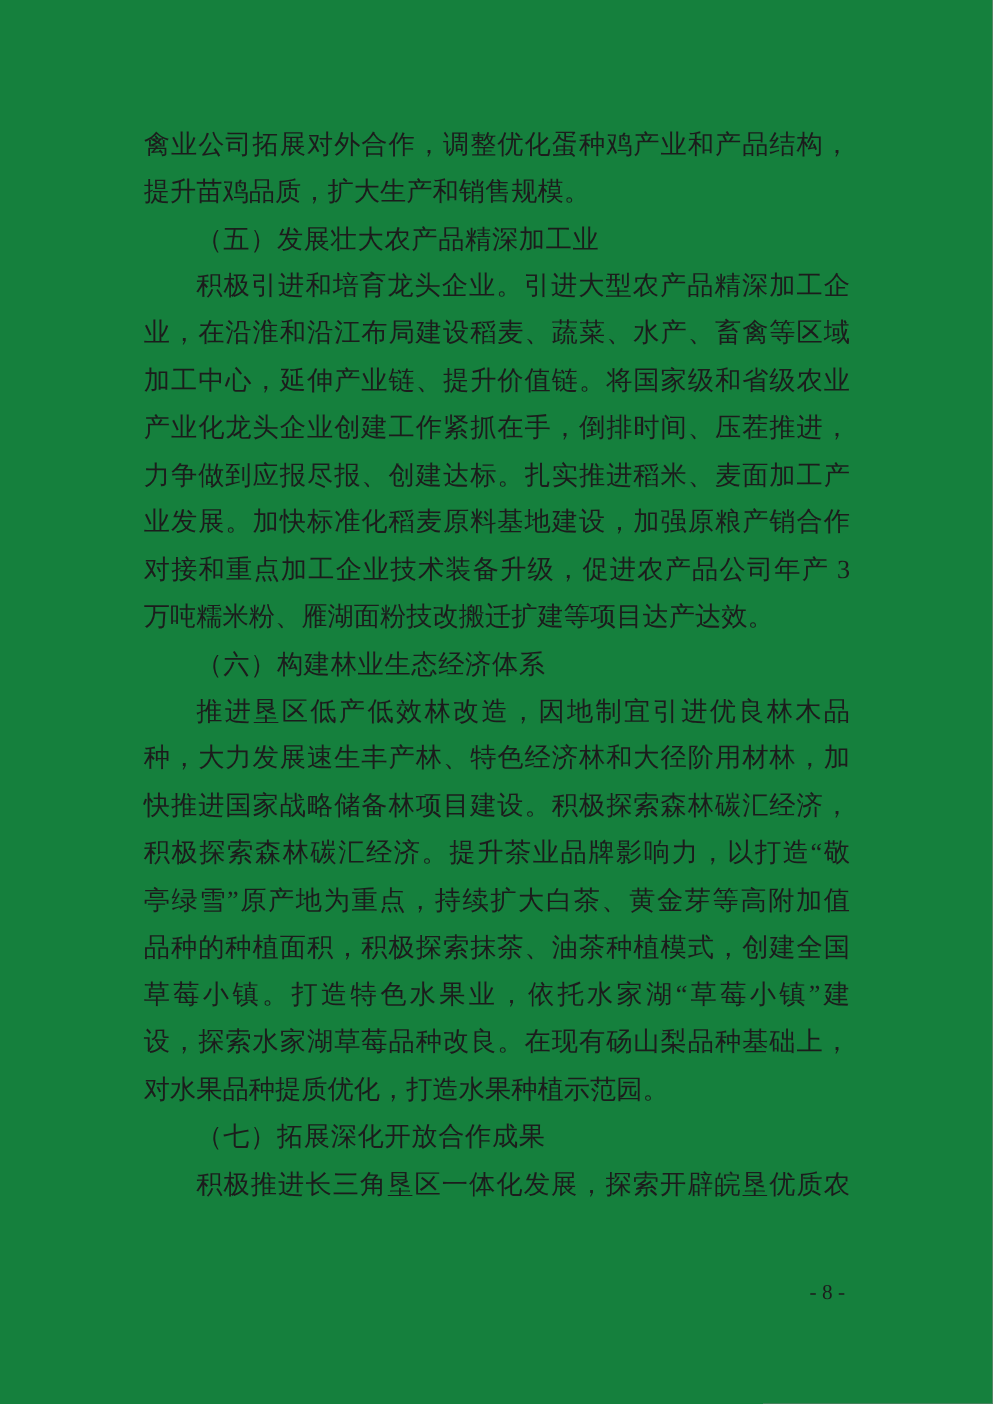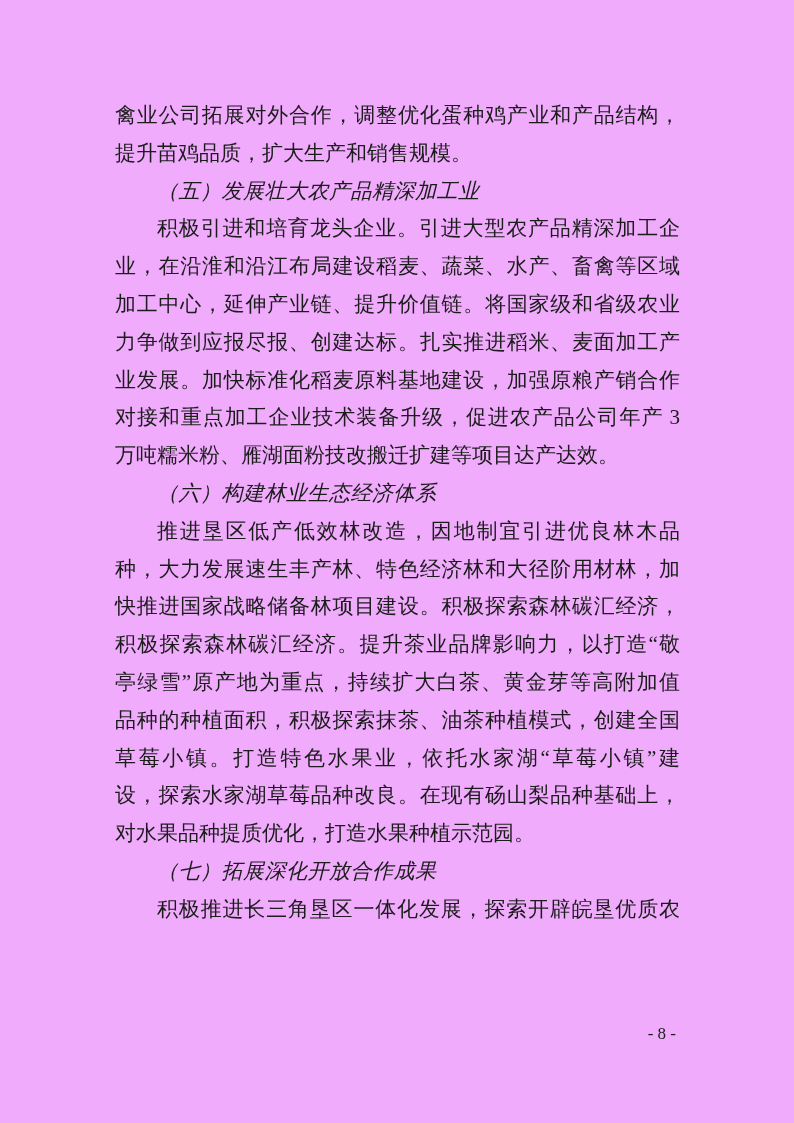--- a/index.html
+++ b/index.html
@@ -5,21 +5,21 @@
   html, body {
     margin: 0;
     padding: 0;
     background: #888;
   }
   .page {
     position: relative;
     width: 794px;
     height: 1123px;
     margin: 0 auto;
-    background: #f0abfc;
+    background: #15803d;
     font-family: "Liberation Serif", "DejaVu Serif", serif;
     color: #1c1c1c;
     overflow: hidden;
   }
   .text-block {
     position: absolute;
     left: 115px;
     top: 97px;
     width: 565px;
   }
@@ -35,21 +35,20 @@
   .line.no-just {
     text-align: right;
     text-align-last: left;
     -moz-text-align-last: left;
   }
   .line.indent {
     text-indent: 2em;
   }
   .line.heading {
     letter-spacing: 0.5px;
-    font-style: italic;
   }
   .page-number {
     position: absolute;
     top: 1022px;
     right: 118px;
     font-size: 17px;
     line-height: 24px;
     color: #1c1c1c;
     font-family: "Liberation Serif", "DejaVu Serif", serif;
   }
@@ -58,20 +57,21 @@
 <body>
 
 <div class="page">
   <div class="text-block">
       <div class="line">禽业公司拓展对外合作，调整优化蛋种鸡产业和产品结构，</div>
       <div class="line no-just">提升苗鸡品质，扩大生产和销售规模。</div>
       <div class="line indent no-just heading">（五）发展壮大农产品精深加工业</div>
       <div class="line indent">积极引进和培育龙头企业。引进大型农产品精深加工企</div>
       <div class="line">业，在沿淮和沿江布局建设稻麦、蔬菜、水产、畜禽等区域</div>
       <div class="line">加工中心，延伸产业链、提升价值链。将国家级和省级农业</div>
+      <div class="line">产业化龙头企业创建工作紧抓在手，倒排时间、压茬推进，</div>
       <div class="line">力争做到应报尽报、创建达标。扎实推进稻米、麦面加工产</div>
       <div class="line">业发展。加快标准化稻麦原料基地建设，加强原粮产销合作</div>
       <div class="line">对接和重点加工企业技术装备升级，促进农产品公司年产 3</div>
       <div class="line no-just">万吨糯米粉、雁湖面粉技改搬迁扩建等项目达产达效。</div>
       <div class="line indent no-just heading">（六）构建林业生态经济体系</div>
       <div class="line indent">推进垦区低产低效林改造，因地制宜引进优良林木品</div>
       <div class="line">种，大力发展速生丰产林、特色经济林和大径阶用材林，加</div>
       <div class="line">快推进国家战略储备林项目建设。积极探索森林碳汇经济，</div>
       <div class="line">积极探索森林碳汇经济。提升茶业品牌影响力，以打造“敬</div>
       <div class="line">亭绿雪”原产地为重点，持续扩大白茶、黄金芽等高附加值</div>

